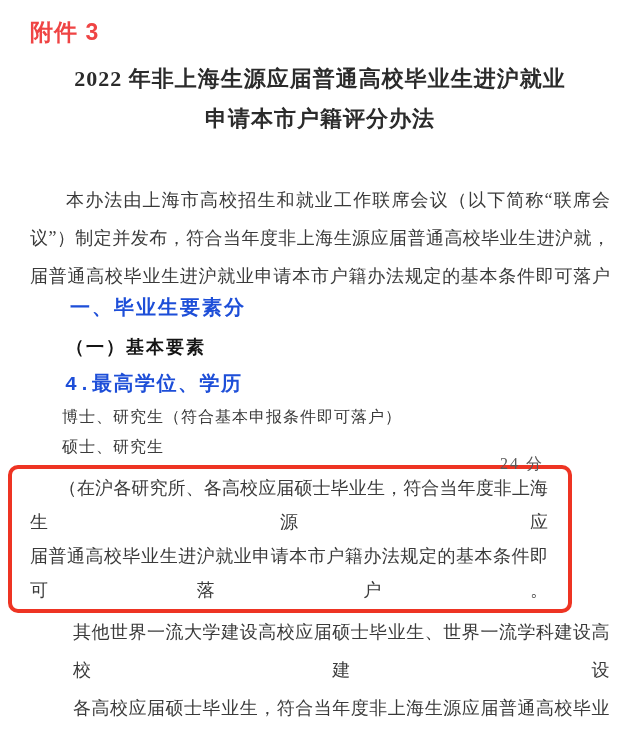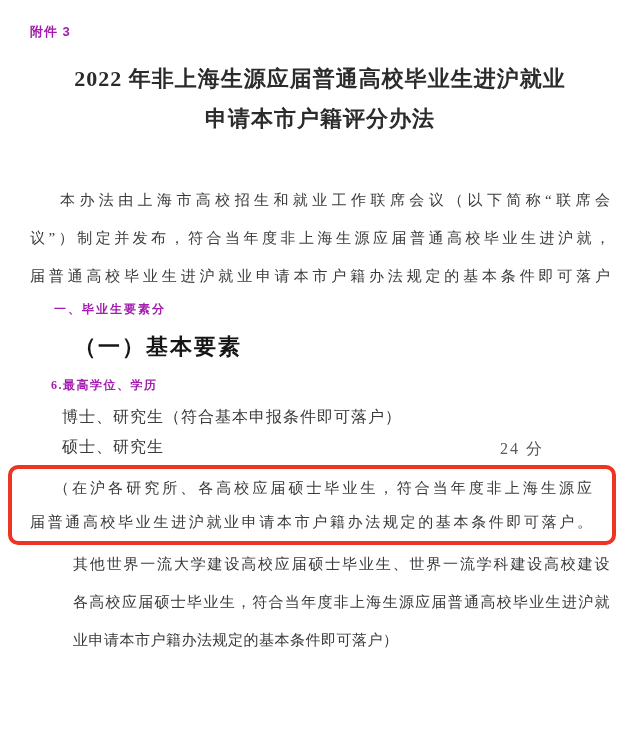--- a/index.html
+++ b/index.html
@@ -12,86 +12,86 @@
     -webkit-font-smoothing: antialiased;
   }
   .page {
     box-sizing: border-box;
     width: 640px; height: 736px;
     padding: 22px 30px 0 30px;
   }
   .attach {
     font-family: "Liberation Sans", sans-serif;
     font-weight: 600;
-    font-size: 13px;
+    font-size: 23px;
     line-height: 20px;
-    color: #a21caf;
+    color: #ef4444;
     letter-spacing: 1px;
   }
   .title {
     margin-top: 17px;
     text-align: center;
     font-size: 22px;
     line-height: 40px;
     font-weight: 600;
     color: #2b2b2b;
     letter-spacing: 1px;
   }
   .intro { margin-top: 42px; }
   .bline {
-    font-size: 15px;
+    font-size: 18px;
     line-height: 38px;
     white-space: nowrap;
   }
   .j {
     text-align: justify;
     text-align-last: justify;
     text-justify: inter-character;
     white-space: normal;
   }
   .ind2 { text-indent: 2em; }
   .h1, .h3 {
-    font-family: Liberation Serif, serif;
+    font-family: Liberation Mono, monospace;
     font-weight: 700;
-    font-size: 12px;
+    font-size: 20px;
     line-height: 38px;
-    color: #a21caf;
+    color: #1d4ed8;
     letter-spacing: 2px;
   }
   .h1 { margin-top: -5px; text-indent: 2em; }
   .h2 {
     font-weight: 700;
-    font-size: 22px;
+    font-size: 18px;
     line-height: 38px;
     color: #151515;
     letter-spacing: 2px;
     text-indent: 2em;
   }
   .h3 { text-indent: 1.75em; letter-spacing: 1.5px; }
   .score-line {
     position: relative;
     font-size: 16px;
     line-height: 32px;
     text-indent: 2em;
     letter-spacing: 1px;
     white-space: nowrap;
   }
   .score-line.doctor { margin-top: -3px; }
   .score-line.master { margin-top: -2px; }
   .score {
     position: absolute;
-    left: 470px; top: 2px;
+    left: 470px; top: 17px;
     text-indent: 0;
     color: #5a5a5a;
     letter-spacing: 2px;
   }
   .hl-box {
     box-sizing: border-box;
     margin: 2px 0 0 -22px;
-    width: 608px;
+    width: 564px;
     border: 4px solid #ee3423;
     border-radius: 10px;
     padding: 2px 20px 2px 18px;
   }
   .hl-box .bline { line-height: 34px; }
   .hl-box .ind { text-indent: 1.6em; }
   .note .bline { letter-spacing: 0.5px; margin-left: 43px; }
   .last { letter-spacing: 1px; }
 </style>
 </head>
@@ -109,21 +109,21 @@
   <div class="intro">
     <div class="bline j ind2">本办法由上海市高校招生和就业工作联席会议（以下简称“联席会</div>
     <div class="bline j">议”）制定并发布，符合当年度非上海生源应届普通高校毕业生进沪就，</div>
     <div class="bline j">届普通高校毕业生进沪就业申请本市户籍办法规定的基本条件即可落户</div>
   </div>
 
   <div class="h1">一、毕业生要素分</div>
 
   <div class="h2">（一）基本要素</div>
 
-  <div class="h3">6.最高学位、学历</div>
+  <div class="h3">4.最高学位、学历</div>
 
   <div class="score-line doctor">
     <span>博士、研究生（符合基本申报条件即可落户）</span>
   </div>
 
   <div class="score-line master">
     <span>硕士、研究生</span>
     <span class="score">24 分</span>
   </div>
 

